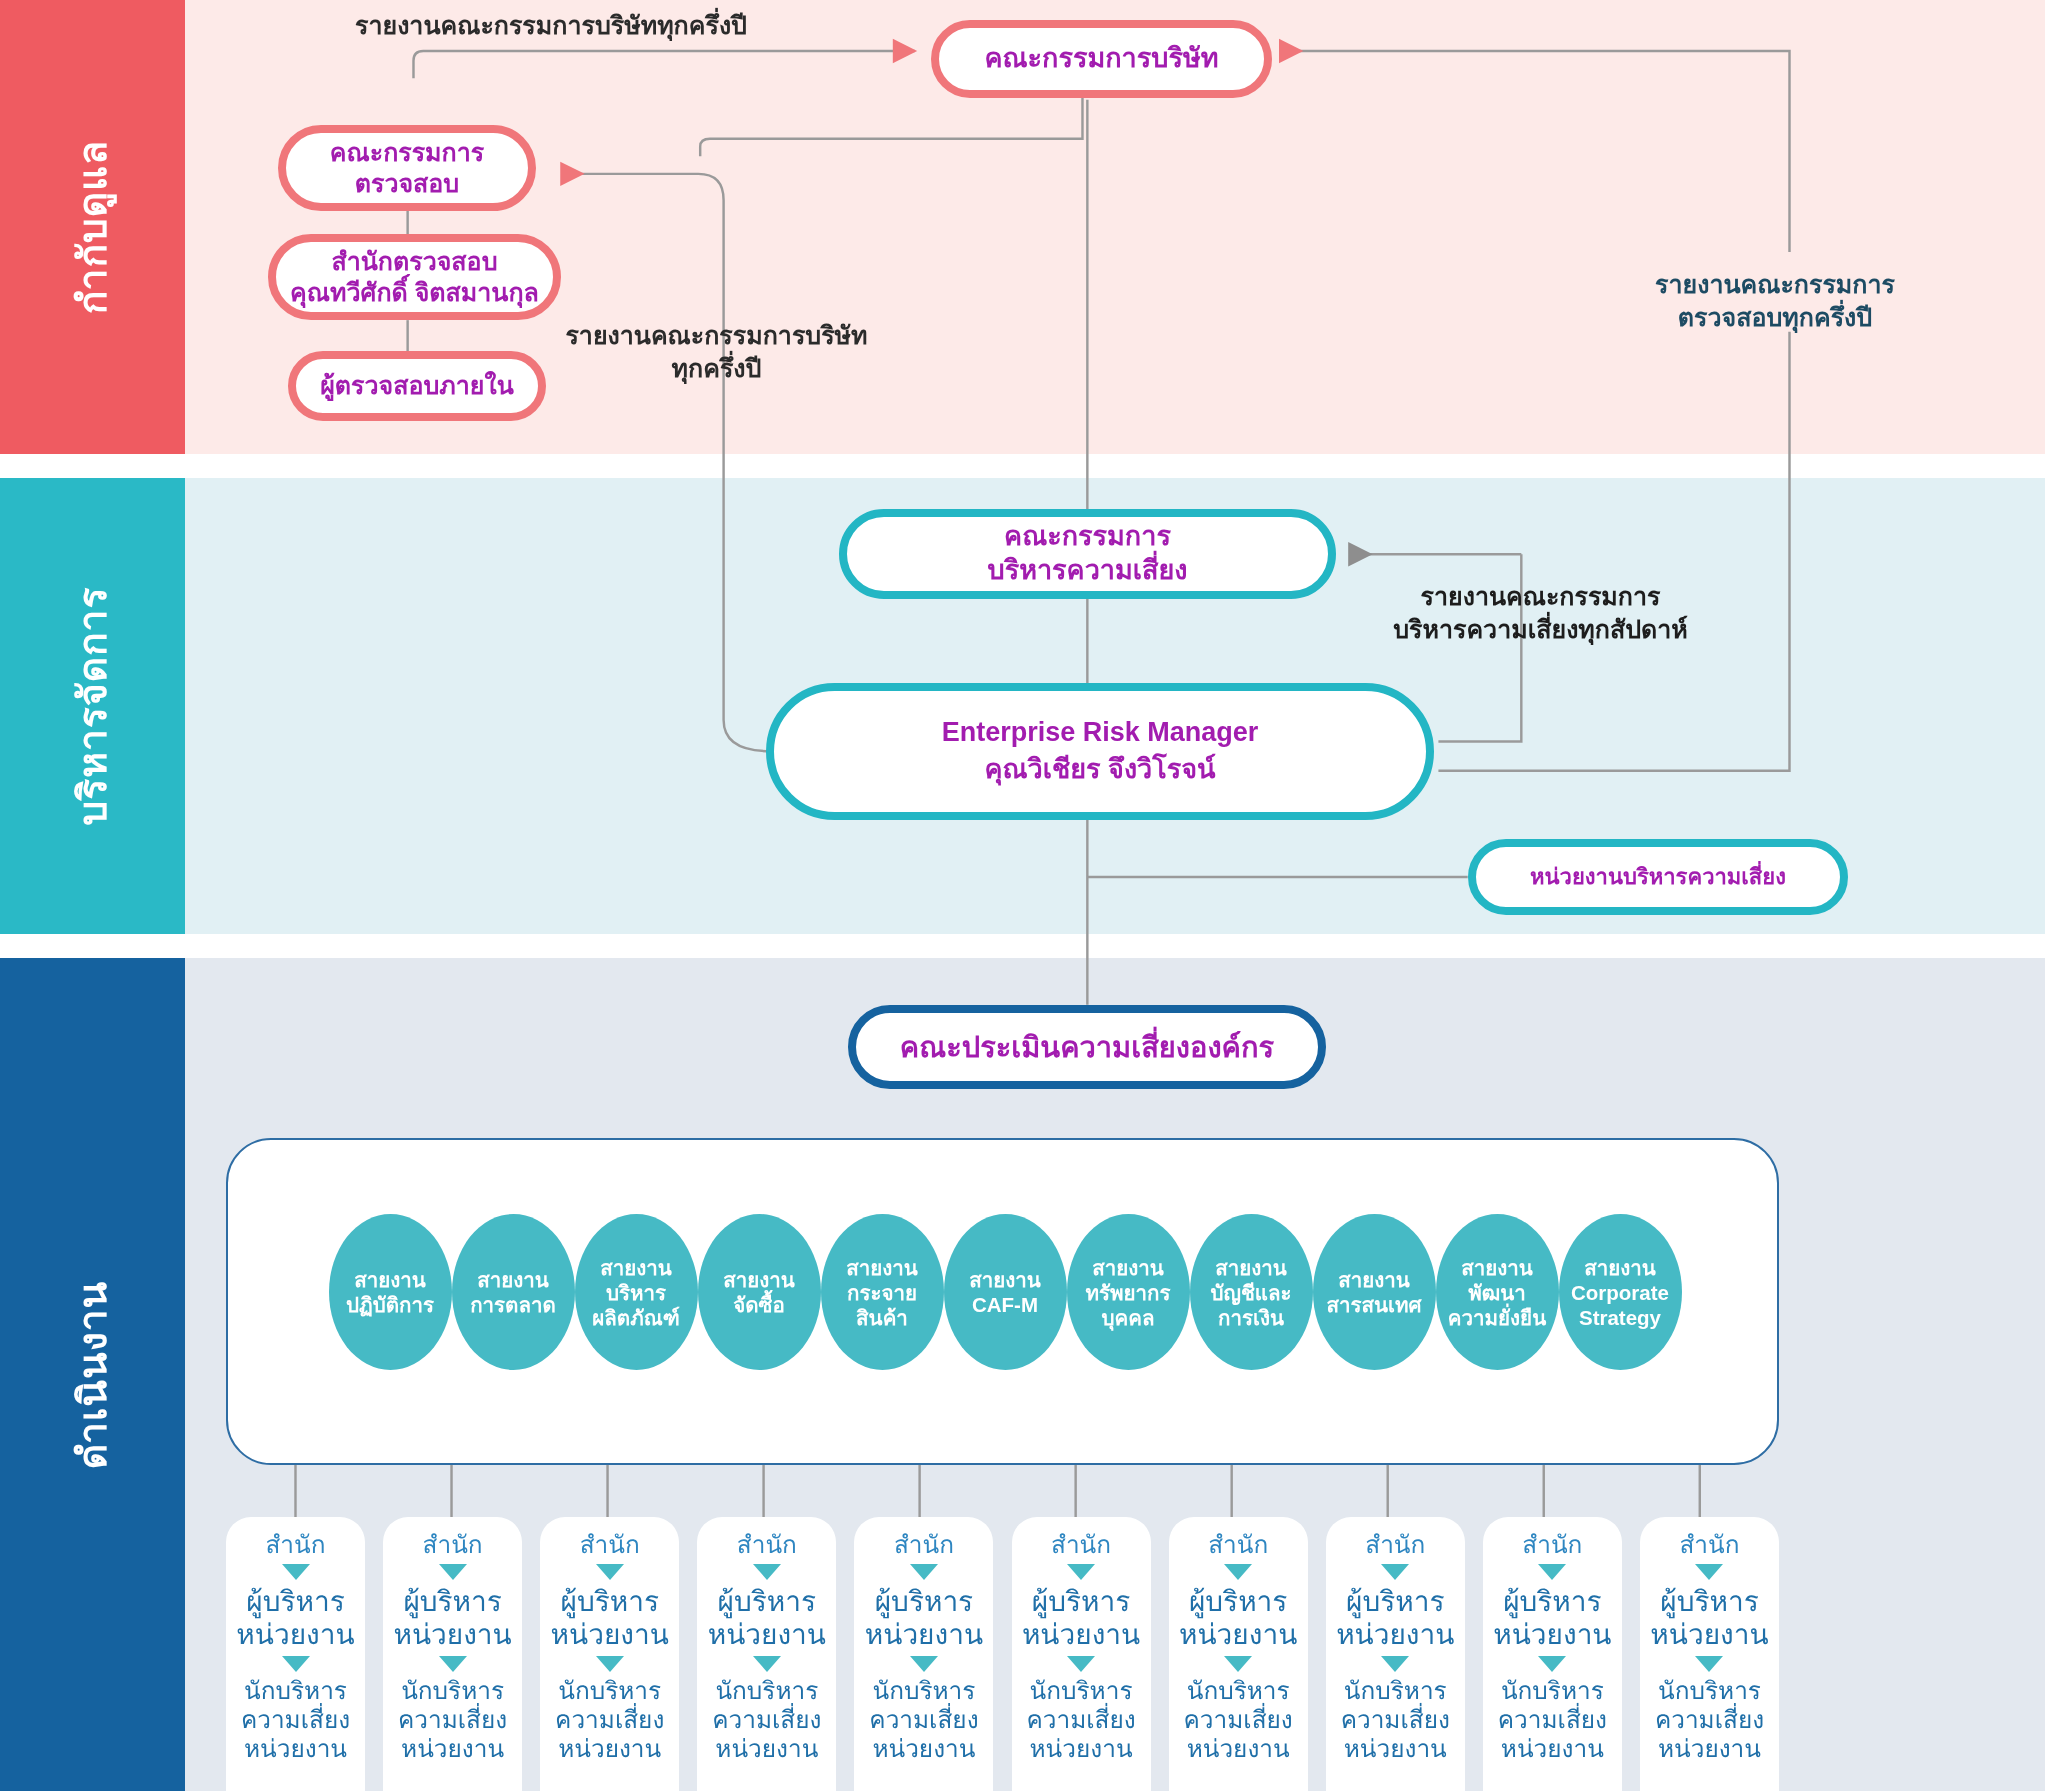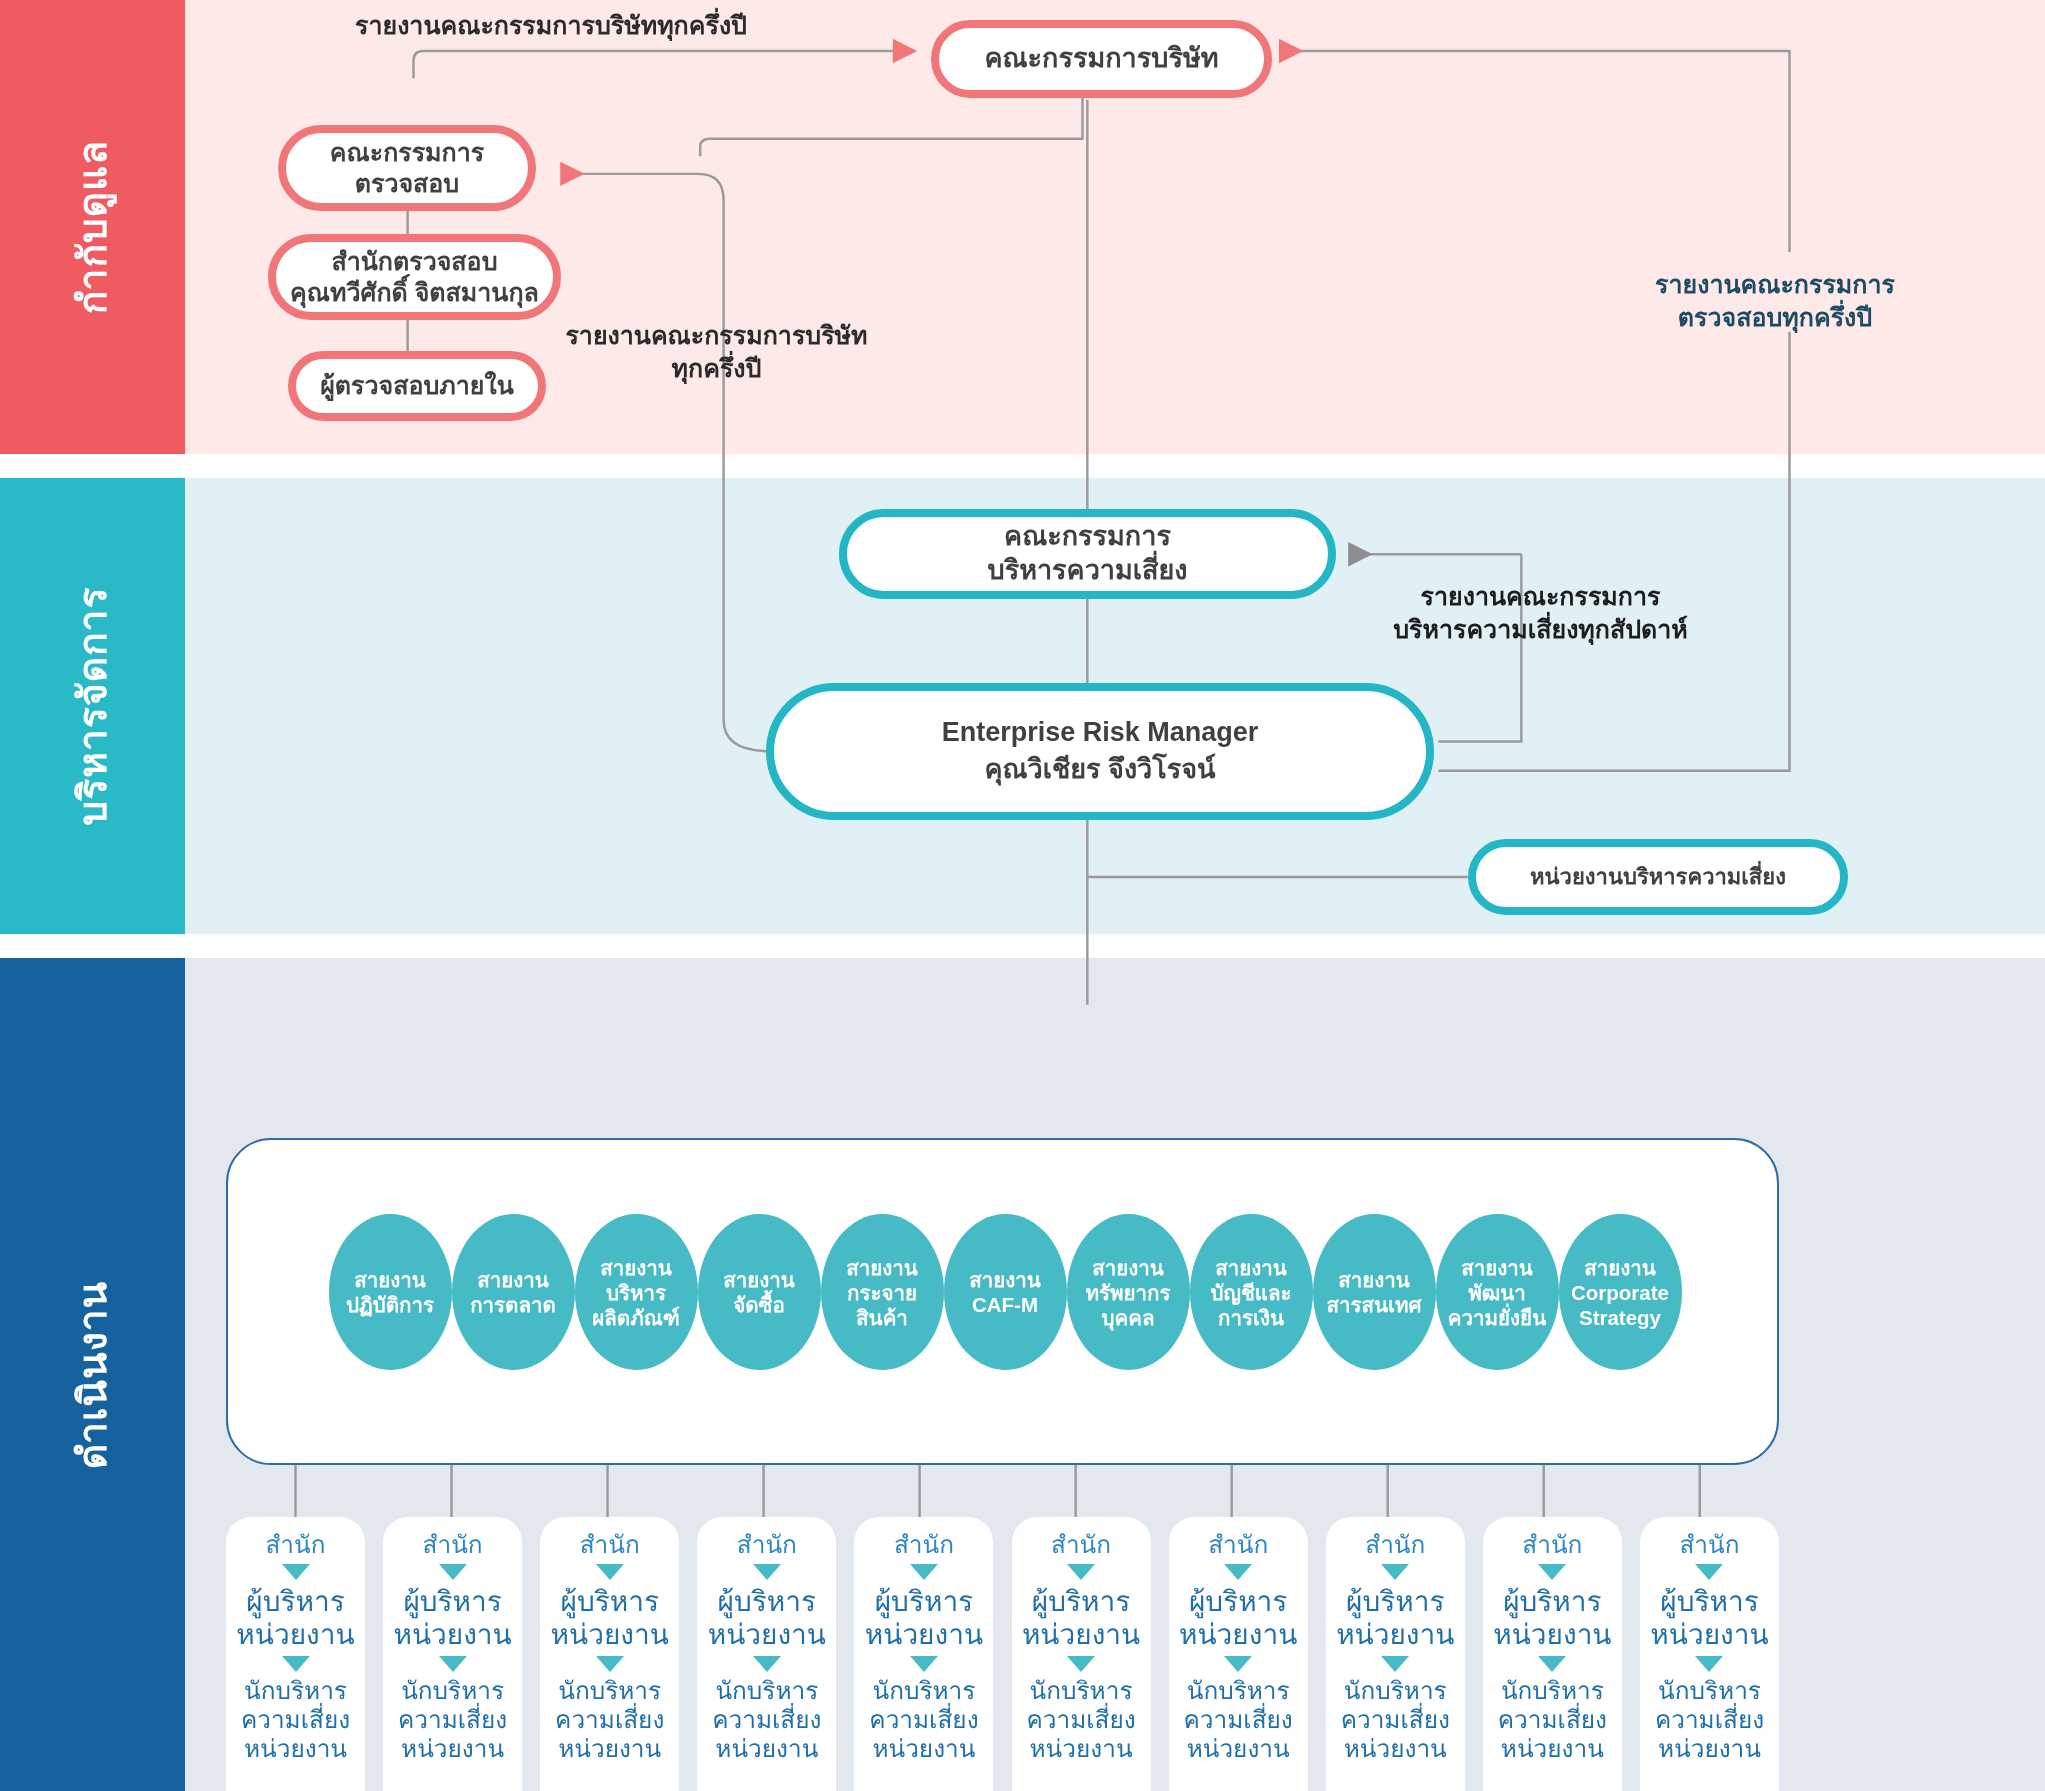--- a/index.html
+++ b/index.html
@@ -39,21 +39,21 @@
   
   .pill{
     position:absolute;
     box-sizing:border-box;
     background:#ffffff;
     display:flex;
     align-items:center;
     justify-content:center;
     text-align:center;
     border-radius:974px;
-    color:#404040;
+    color:#a21caf;
     font-weight:bold;
     line-height:1.25;
   }
   .pill.red   {border:8.8px solid #f0767a;}
   .pill.teal  {border:8.8px solid #23b6c4;}
   .pill.navy  {border:8.8px solid #15629f;}
 
   
   #node-board      {left:931px; top:19.5px;  width:341px;height:78px; font-size:27px;}
   #node-audit-cmt  {left:278px; top:125px; width:258px;height:86px; font-size:25px;}
@@ -255,20 +255,23 @@
     </div>
   </div>
 
   <div class="pill teal" id="node-risk-unit">
     <span>หน่วยงานบริหารความเสี่ยง</span>
   </div>
 
   <div class="elabel" id="lbl-risk-week">รายงานคณะกรรมการ
 บริหารความเสี่ยงทุกสัปดาห์</div>
 
+  <div class="pill navy" id="node-assess">
+    <span>คณะประเมินความเสี่ยงองค์กร</span>
+  </div>
 
   <div id="ops-box"></div>
 
   <div id="circle-row">
       <div class="circle">สายงาน
 ปฏิบัติการ</div>
       <div class="circle">สายงาน
 การตลาด</div>
       <div class="circle">สายงาน
 บริหาร

